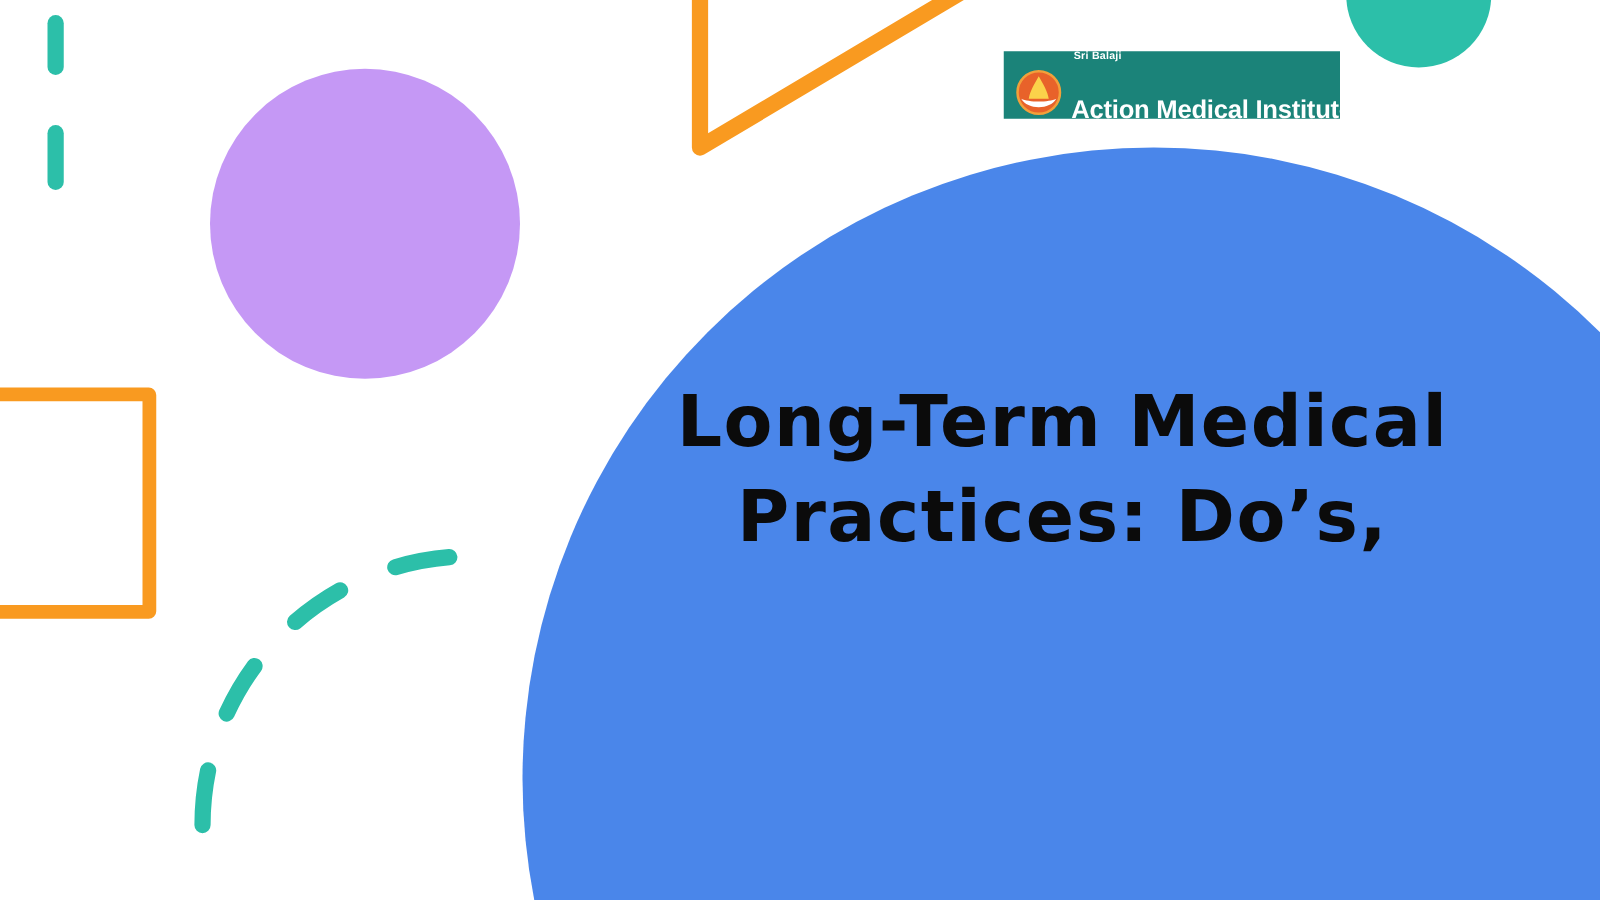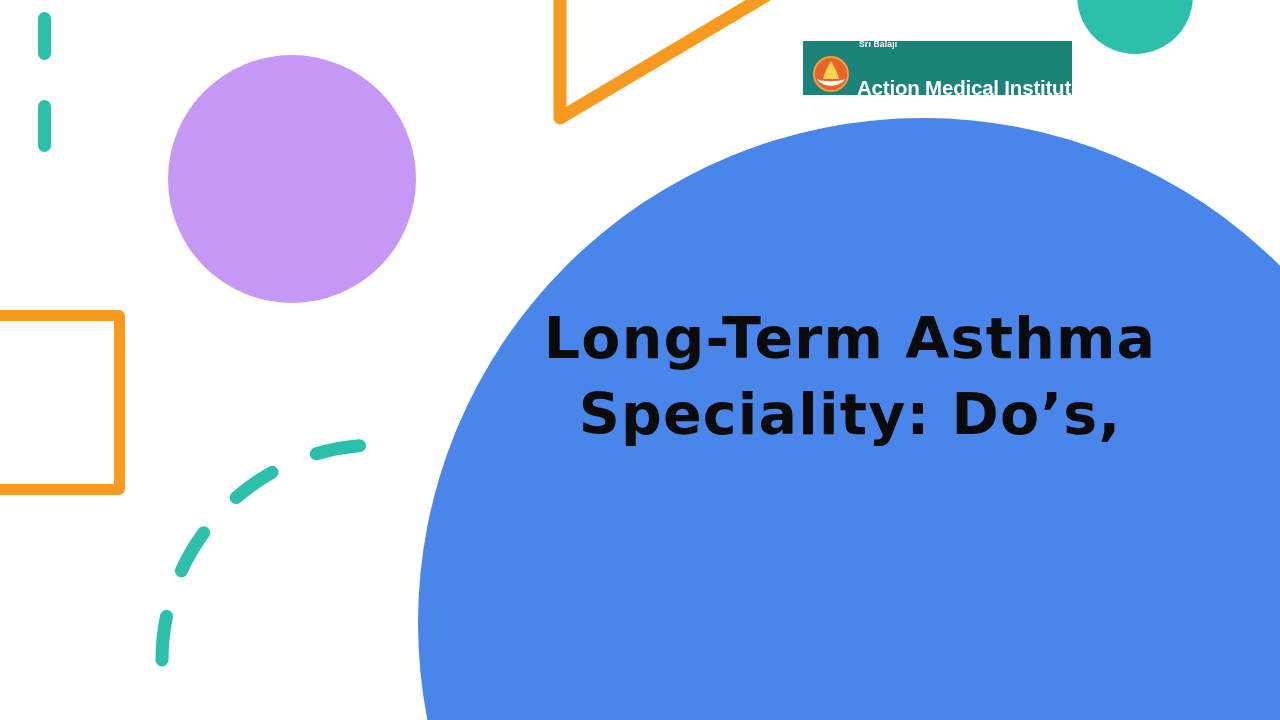--- a/index.html
+++ b/index.html
@@ -187,17 +187,17 @@
       <path d="M5 24 C10 33 28 33 33 24 C27 27 11 27 5 24 Z" fill="#ffffff"></path>
     </svg>
     <div id="logo-text">
       <div id="logo-pre">Sri Balaji</div>
       <div id="logo-main">Action Medical Institute</div>
       <div id="logo-sub">Multi Speciality Hospital</div>
     </div>
   </div>
 
   <div id="title-block">
-    <span class="line">Long-Term Asthma</span>
-    <span class="line">Speciality: Do’s,</span>
+    <span class="line">Long-Term Medical</span>
+    <span class="line">Practices: Do’s,</span>
   </div>
 
 </div>
 
 </body></html>

